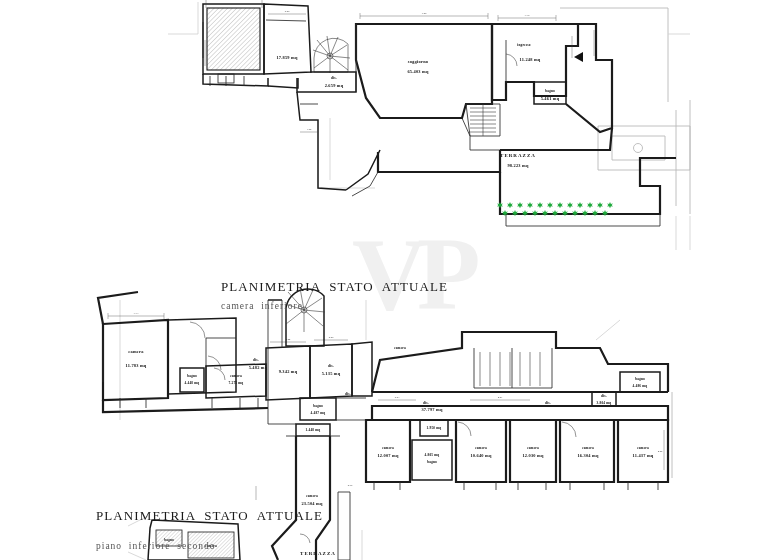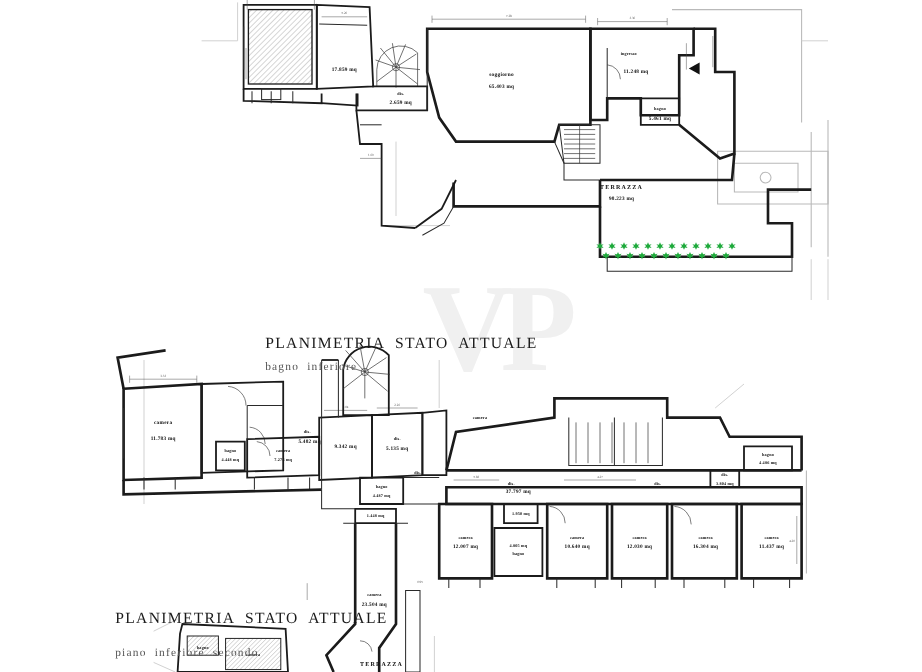--- a/index.html
+++ b/index.html
@@ -195,21 +195,21 @@
       <path class="dimline" d="M205,40 L205,66"></path>
       <path class="dimline" d="M300,132 L318,132"></path>
       <text class="dimtxt" x="309" y="130">1.60</text>
       <path class="dimline" d="M594,30 L594,56"></path>
       <path class="dimline" d="M572,36 L572,58"></path>
     </g>
   </svg>
 
   <div class="plan-title" id="title-upper">
     <span class="tl-bold">PLANIMETRIA  STATO  ATTUALE</span>
-    <span class="tl-light">bagno  inferiore</span>
+    <span class="tl-light">camera  inferiore</span>
   </div>
 
   <svg class="plan" viewBox="0 0 768 560">
 
     <g>
       <path class="ghost2" d="M120,300 L120,420"></path>
       <path class="ghost2" d="M366,300 L366,340"></path>
       <path class="ghost" d="M672,392 L672,478"></path>
       <path class="ghost2" d="M362,530 L362,560"></path>
     </g>

